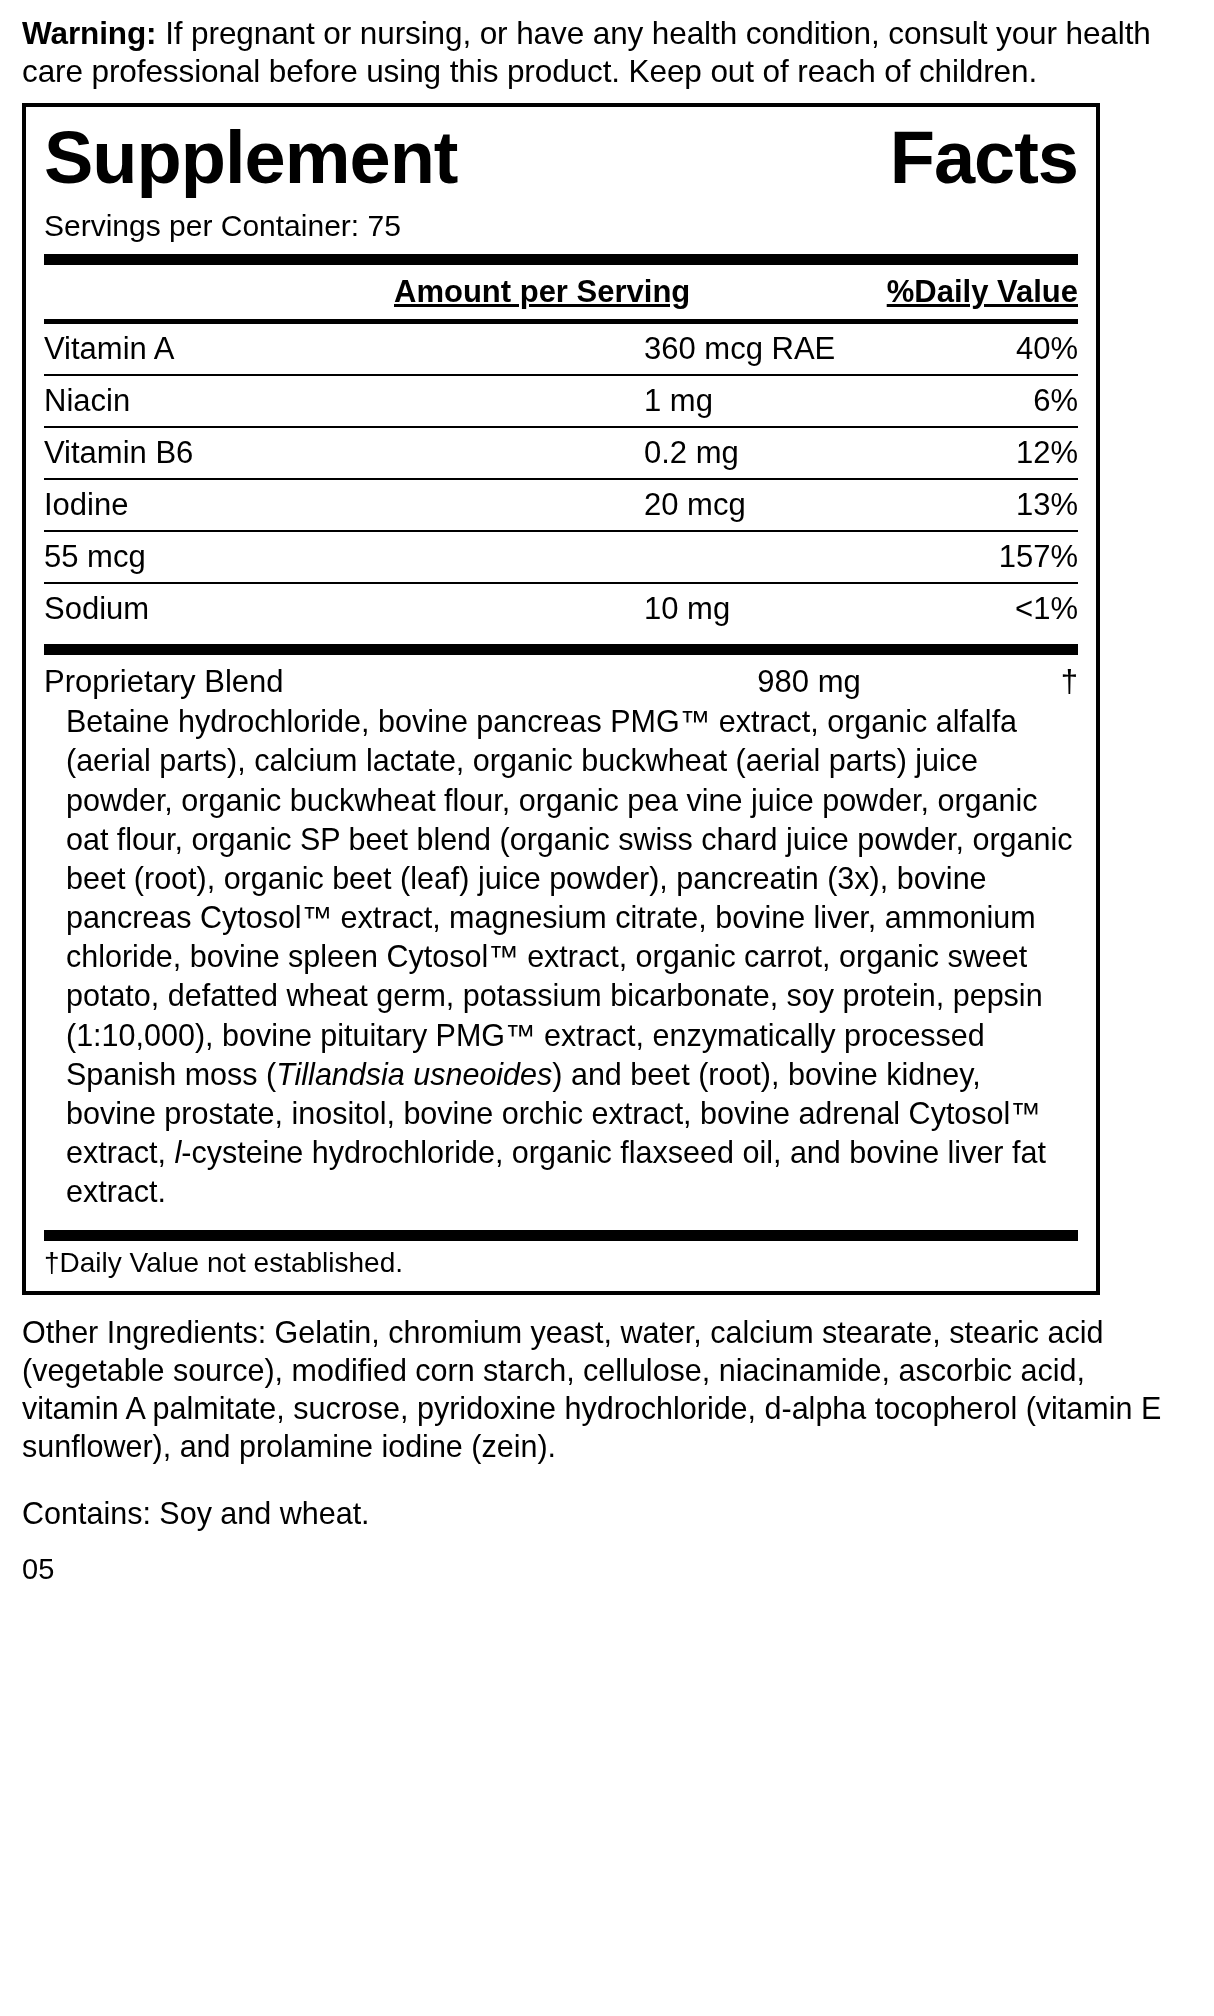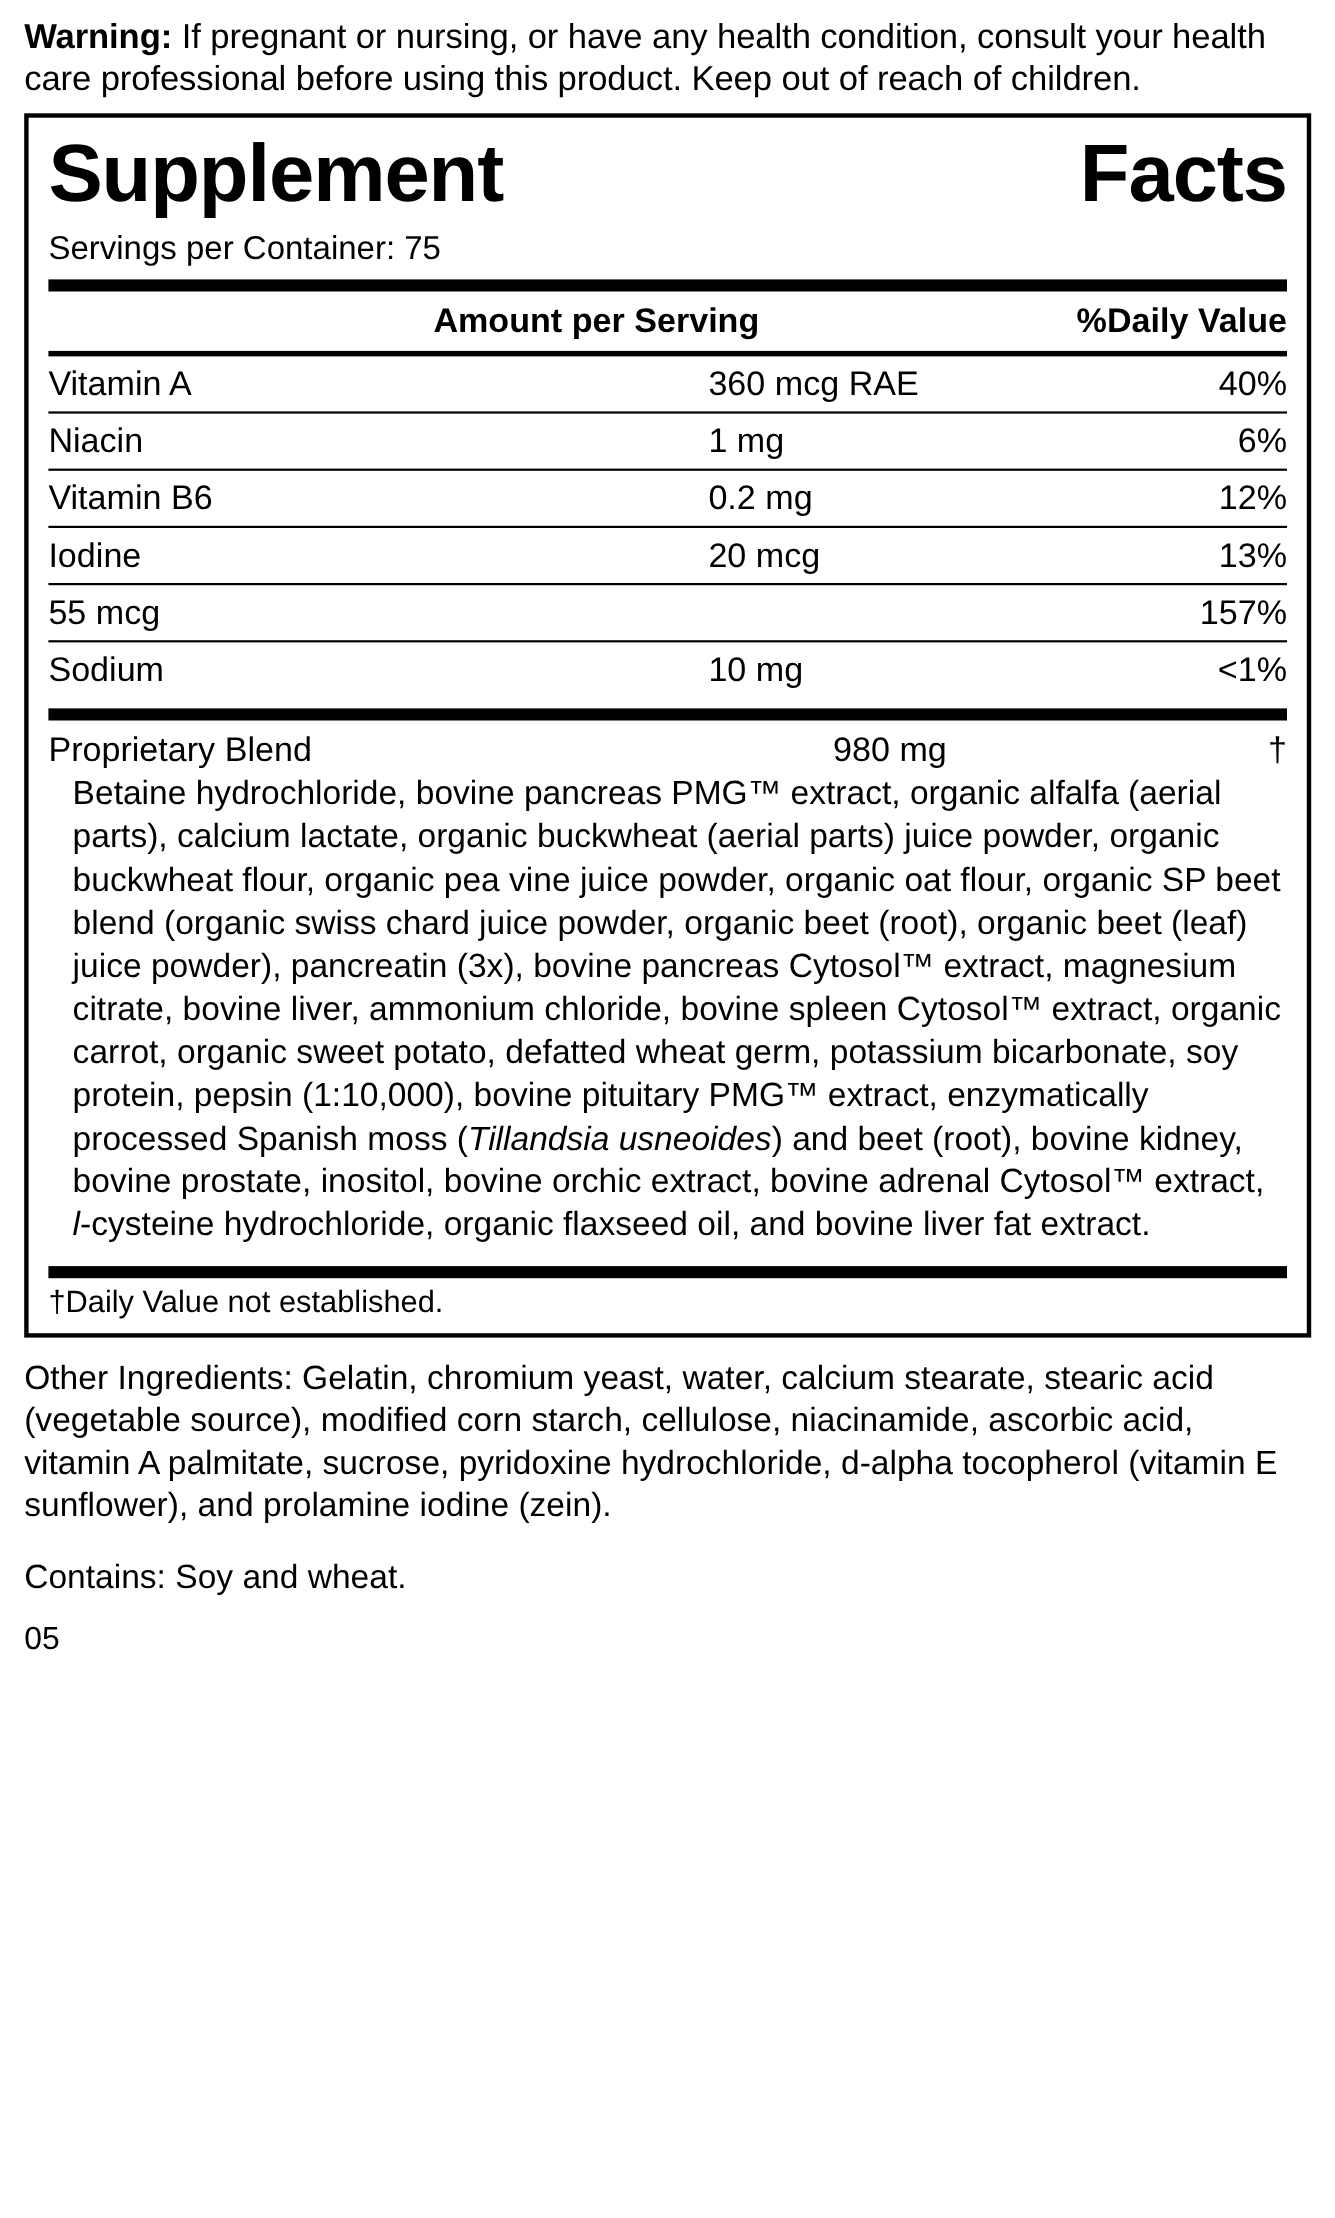--- a/index.html
+++ b/index.html
@@ -31,21 +31,21 @@
   }
   .warning b {
     font-weight: bold;
   }
 
   
   .sf-panel {
     border: 4px solid #000;
     box-sizing: border-box;
     padding: 6px 18px 12px 18px;
-    width: 1170px;
+    width: 1078px;
   }
   .sf-title {
     display: flex;
     justify-content: space-between;
     font-size: 74px;
     font-weight: bold;
     letter-spacing: -1px;
     line-height: 1.06;
     margin: 6px 0 10px 0;
     white-space: nowrap;
@@ -70,20 +70,21 @@
     background: #000;
     margin: 0;
   }
 
   .hdr-row {
     display: flex;
     align-items: flex-end;
     font-size: 31px;
     font-weight: bold;
     padding: 9px 0 9px 0;
+    text-decoration: underline;
   }
   .col-name { flex: 0 0 455px; }
   .col-amt  { flex: 0 0 410px; text-align: left;}
   .col-dv   { flex: 1 1 auto; text-align: right; }
 
   .hdr-row .col-name { flex: 0 0 350px; }
   .hdr-row .col-amt  { flex: 0 0 420px; text-align: left; }
 
   .nut-row {
     display: flex;

